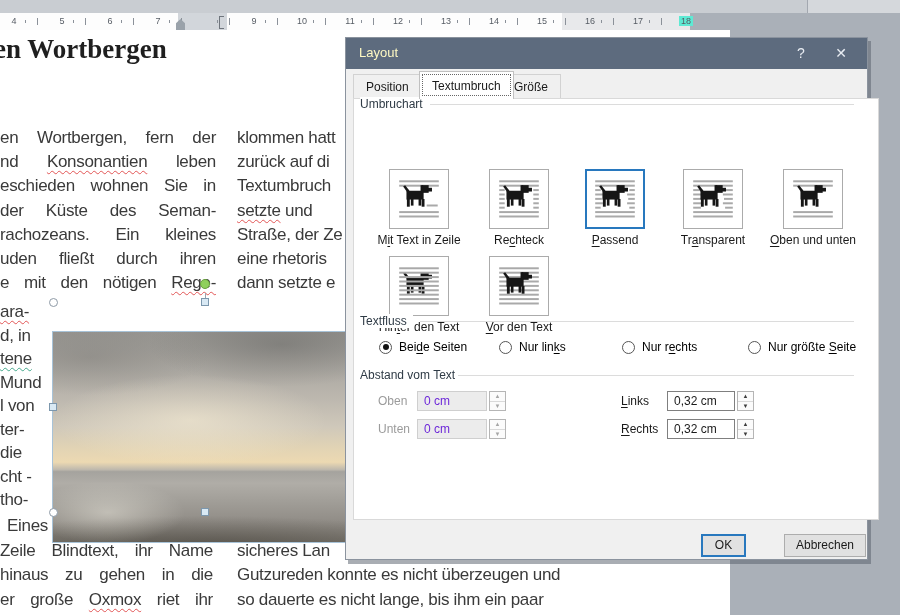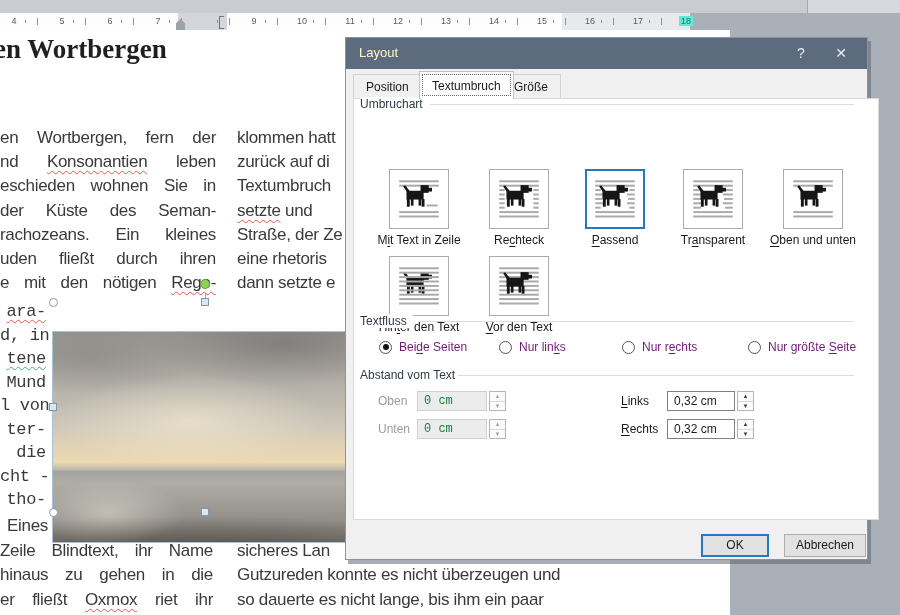--- a/index.html
+++ b/index.html
@@ -20,21 +20,21 @@
   .ruler-num{position:absolute;top:3px;width:14px;text-align:center;font-size:9px;color:#565c64;background:inherit;}
   .ind-pent{position:absolute;left:176px;top:6px;width:9px;height:11px;background:#9aa2aa;
     clip-path:polygon(50% 0,100% 38%,100% 100%,0 100%,0 38%);}
   .ind-brk{position:absolute;left:219px;top:3px;width:4px;height:11px;border-left:1px solid #6f757d;border-top:1px solid #6f757d;border-bottom:1px solid #6f757d;}
 
   
   .page{position:absolute;left:0;top:30px;width:730px;height:585px;background:#ffffff;}
   .heading{position:absolute;left:-6px;top:4px;font-family:"Liberation Serif",serif;font-weight:600;font-size:27px;color:#1f1f1f;white-space:nowrap;}
   .tline{position:absolute;font-size:17px;color:#3a3a3a;letter-spacing:-0.3px;white-space:nowrap;line-height:normal;}
   .jline{white-space:normal;text-align:justify;text-align-last:justify;}
-  .rline{text-align:right;font-family:Liberation Mono, monospace;}
+  .rline{text-align:left;}
   .sq-red{text-decoration-line:underline;text-decoration-style:wavy;text-decoration-color:var(--sq-red);text-decoration-thickness:1px;text-underline-offset:3px;}
   .sq-green{text-decoration-line:underline;text-decoration-style:wavy;text-decoration-color:var(--sq-green);text-decoration-thickness:1px;text-underline-offset:3px;}
 
   
   .photo{position:absolute;left:53px;top:302px;width:305px;height:210px;outline:1px solid #a8c3d8;
     background:
       radial-gradient(110px 45px at 18% 86%, rgba(255,252,240,.40), transparent 70%),
       radial-gradient(210px 70px at 45% 42%, rgba(250,240,215,.55), transparent 65%),
       radial-gradient(190px 60px at 75% 6%, rgba(90,90,88,.42), transparent 70%),
       radial-gradient(170px 55px at 12% 12%, rgba(118,116,112,.38), transparent 70%),
@@ -63,27 +63,27 @@
   .grp-line{position:absolute;height:1px;background:#dcdcdc;}
 
   .wrap-opt{position:absolute;width:104px;text-align:center;}
   .wrap-box{width:60px;height:60px;margin:0 auto;background:#fff;border:1px solid #ababab;box-sizing:border-box;display:flex;align-items:center;justify-content:center;}
   .wrap-box.selected{border:2px solid var(--accent);}
   .wrap-label{margin-top:4px;font-size:12px;color:#1a1a1a;white-space:nowrap;}
 
   .radio-item{position:absolute;height:16px;display:flex;align-items:center;}
   .radio-circ{width:13px;height:13px;border-radius:50%;border:1px solid #555;background:#fff;box-sizing:border-box;position:relative;flex:none;}
   .radio-circ.sel::after{content:"";position:absolute;left:2.5px;top:2.5px;width:6px;height:6px;border-radius:50%;background:#111;}
-  .radio-lab{margin-left:7px;font-size:12px;color:#701a75;white-space:nowrap;}
+  .radio-lab{margin-left:7px;font-size:12px;color:#000000;white-space:nowrap;}
 
   .fld-label{position:absolute;font-size:12px;color:#1a1a1a;white-space:nowrap;}
   .fld-label.disabled{color:#9b9b9b;}
   .fld-input{position:absolute;height:20px;box-sizing:border-box;border:1px solid #7f7f7f;background:#fff;
     font-size:12px;color:#1a1a1a;line-height:18px;padding-left:6px;}
-  .fld-input.disabled{border-color:#cfcfcf;background:#ececec;color:#15803d;font-family:Liberation Mono, monospace;}
+  .fld-input.disabled{border-color:#cfcfcf;background:#ececec;color:#6d28d9;}
   .spinner{position:absolute;height:20px;box-sizing:border-box;border:1px solid #b5b5b5;background:#fbfbfb;display:flex;flex-direction:column;}
   .spin-half{flex:1;font-size:6px;line-height:9px;text-align:center;color:#3c3c3c;border-bottom:1px solid #d9d9d9;}
   .spin-half:last-child{border-bottom:none;}
   .spinner.disabled .spin-half{color:#a6a6a6;}
 
   .btn{position:absolute;top:496px;height:23px;box-sizing:border-box;background:#e1e1e1;border:1px solid #adadad;
     font-size:12px;color:#1a1a1a;text-align:center;line-height:21px;}
   .btn.default{border:2px solid var(--accent);line-height:19px;}
   u{text-underline-offset:2px;}
 </style>
@@ -140,21 +140,21 @@
         <div class="tline rline" style="left: 0px; top: 366px; width: 46px;"><span>l von</span></div>
         <div class="tline rline" style="left: 0px; top: 389.5px; width: 46px;"><span>ter-</span></div>
         <div class="tline rline" style="left: 0px; top: 413px; width: 46px;"><span>die</span></div>
         <div class="tline rline" style="left: 0px; top: 436.5px; width: 46px;"><span>cht -</span></div>
         <div class="tline rline" style="left: 0px; top: 460px; width: 46px;"><span>tho-</span></div>
       </div>
     <div id="txt-left-bottom">
         <div class="tline jline" style="left: 0px; top: 486px; width: 213px; padding-left: 7px;"><span>Eines Tages aber be-</span></div>
         <div class="tline jline" style="left: 0px; top: 510.5px; width: 213px;"><span>Zeile Blindtext, ihr Name</span></div>
         <div class="tline jline" style="left: 0px; top: 535px; width: 213px;"><span>hinaus zu gehen in die</span></div>
-        <div class="tline jline" style="left: 0px; top: 559.5px; width: 213px;"><span>er fließt </span><span class="sq-red">Oxmox</span><span> riet ihr</span></div>
+        <div class="tline jline" style="left: 0px; top: 559.5px; width: 213px;"><span>er große </span><span class="sq-red">Oxmox</span><span> riet ihr</span></div>
       </div>
     <div id="txt-right">
         <div class="tline " style="left: 237px; top: 98px;"><span>klommen hatt</span></div>
         <div class="tline " style="left: 237px; top: 122.2px;"><span>zurück auf di</span></div>
         <div class="tline " style="left: 237px; top: 146.4px;"><span>Textumbruch</span></div>
         <div class="tline " style="left: 237px; top: 170.6px;"><span class="sq-red">setzte</span><span> und</span></div>
         <div class="tline " style="left: 237px; top: 194.8px;"><span>Straße, der Ze</span></div>
         <div class="tline " style="left: 237px; top: 219px;"><span>eine rhetoris</span></div>
         <div class="tline " style="left: 237px; top: 243.2px;"><span>dann setzte e</span></div>
       </div>
@@ -430,16 +430,16 @@
             <div class="spin-half">▼</div>
           </div>
           <div class="fld-label" style="left: 267px; top: 323px;"><u>R</u>echts</div>
           <div class="fld-input" style="left: 313px; top: 320px; width: 68px;">0,32 cm</div>
           <div class="spinner" style="left: 383px; top: 320px; width: 17px;">
             <div class="spin-half">▲</div>
             <div class="spin-half">▼</div>
           </div>
         </div>
     </div>
-    <div class="btn default" style="left:355px;width:68px;">OK</div>
+    <div class="btn default" style="left:355px;width:45px;">OK</div>
     <div class="btn" style="left:438px;width:82px;">Abbrechen</div>
   </div>
 </div>
 
 </body></html>

